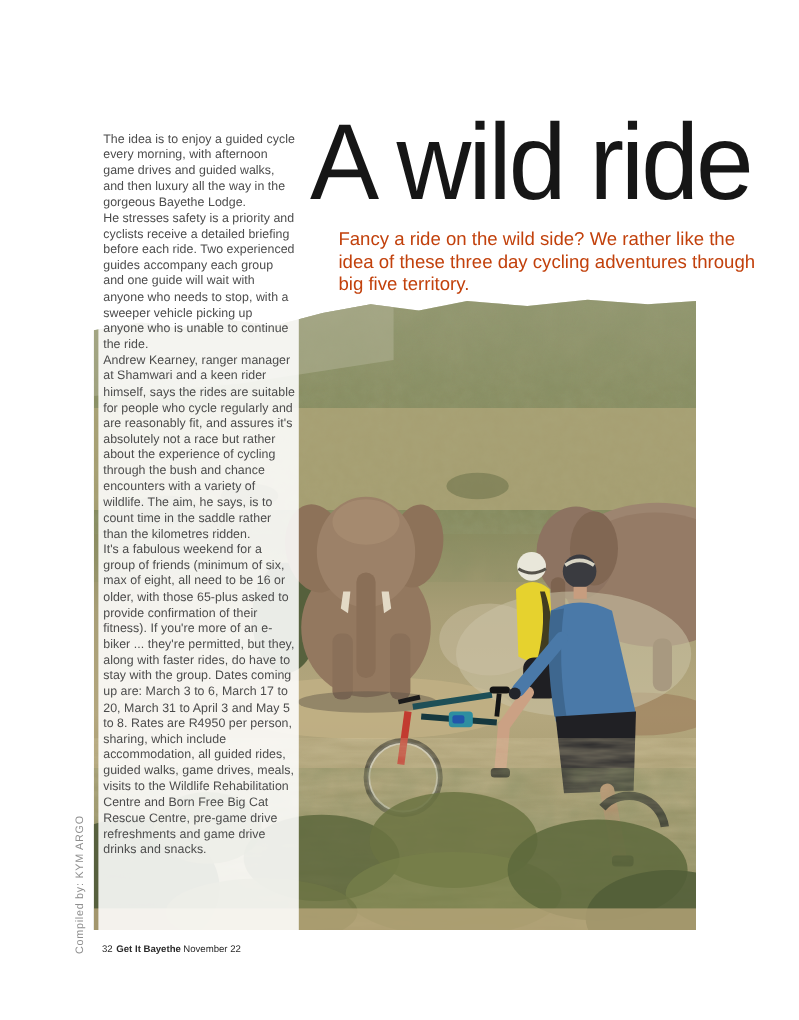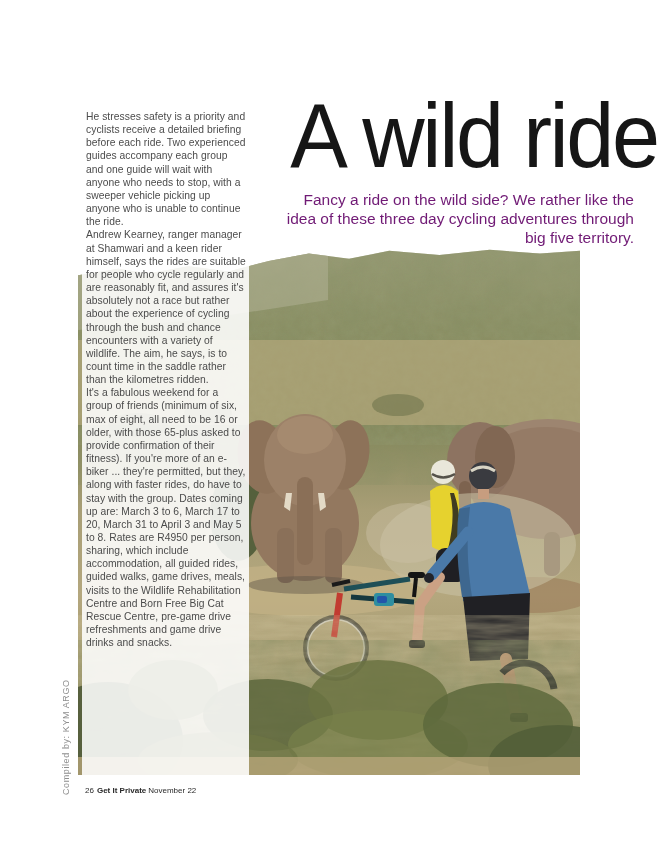--- a/index.html
+++ b/index.html
@@ -15,25 +15,25 @@
 
   
   .col-panel{position:absolute;left:82px;top:104px;width:167px;height:671px;
     background:rgba(255,255,255,0.88);}
   .article-col{position:absolute;left:86px;top:110px;width:160px;color:#4b4b4b;
     font-size:10.3px;line-height:13.15px;letter-spacing:0.05px;}
   .article-col p{margin:0;}
   .article-col b{color:#3a3a3a;}
 
   
-  .head-block{position:absolute;left:250px;top:0;width:416px;text-align:right;}
+  .head-block{position:absolute;left:250px;top:0;width:416px;text-align:left;}
   .headline{margin-top:94px;font-size:90px;line-height:0.95;font-weight:200;
     color:#161616;letter-spacing:-2.5px;transform:scaleX(0.96);transform-origin:50% 0;}
   .standfirst{margin:10px auto 0;width:352px;font-size:15.5px;line-height:19px;
-    color:#701a75;font-weight:300;}
+    color:#c2410c;font-weight:300;}
 
   
   .credit{position:absolute;left:61px;top:795px;width:132px;height:13px;
     transform:rotate(-90deg);transform-origin:0 0;font-size:9px;color:#8e8e8e;
     letter-spacing:0.6px;white-space:nowrap;}
   .footer{position:absolute;left:85px;top:786px;font-size:8px;color:#2a2a2a;}
   .footer b{margin:0 2px;}
   .footer span{margin-right:1px;}
 </style>
 </head>
@@ -157,29 +157,30 @@
         <ellipse cx="60" cy="180" rx="30" ry="12" fill="#70754d" opacity="0.7"></ellipse>
         <ellipse cx="130" cy="168" rx="24" ry="10" fill="#70754d" opacity="0.6"></ellipse>
         <ellipse cx="320" cy="160" rx="26" ry="11" fill="#70754d" opacity="0.6"></ellipse>
       </g>
     </svg>
   </div>
 
   <div class="col-panel"></div>
 
   <div class="article-col">
+    <p>The idea is to enjoy a guided cycle every morning, with afternoon game drives and guided walks, and then luxury all the way in the gorgeous Bayethe Lodge.</p>
     <p>He stresses safety is a priority and cyclists receive a detailed briefing before each ride. Two experienced guides accompany each group and one guide will wait with anyone who needs to stop, with a sweeper vehicle picking up anyone who is unable to continue the ride.</p>
     <p>Andrew Kearney, ranger manager at Shamwari and a keen rider himself, says the rides are suitable for people who cycle regularly and are reasonably fit, and assures it's absolutely not a race but rather about the experience of cycling through the bush and chance encounters with a variety of wildlife. The aim, he says, is to count time in the saddle rather than the kilometres ridden.</p>
     <p><span>It's a fabulous weekend for a group of friends (minimum of six, max of eight, all need to be 16 or older, with those 65-plus asked to provide confirmation of their fitness). If you're more of an e-biker ... they're permitted, but they, along with faster rides, do have to stay with the group. Dates coming up are: March 3 to 6, March 17 to 20, March 31 to April 3 and May 5 to 8. Rates are R4950 per person, sharing, which include accommodation, all guided rides, guided walks, game drives, meals, visits to the Wildlife Rehabilitation Centre and Born Free Big Cat Rescue Centre, pre-game drive refreshments and game drive drinks and snacks. </span></p>
   </div>
 
   <div class="head-block">
     <div class="headline">A wild ride</div>
     <div class="standfirst">Fancy a ride on the wild side? We rather like the idea of these three day cycling adventures through big five territory.</div>
   </div>
 
   <div class="credit">Compiled by: KYM ARGO</div>
 
   <div class="footer">
-    <span>26</span><b>Get It Private</b><span>November 22</span>
+    <span>32</span><b>Get It Bayethe</b><span>November 22</span>
   </div>
 
 </div>
 
 </body></html>

